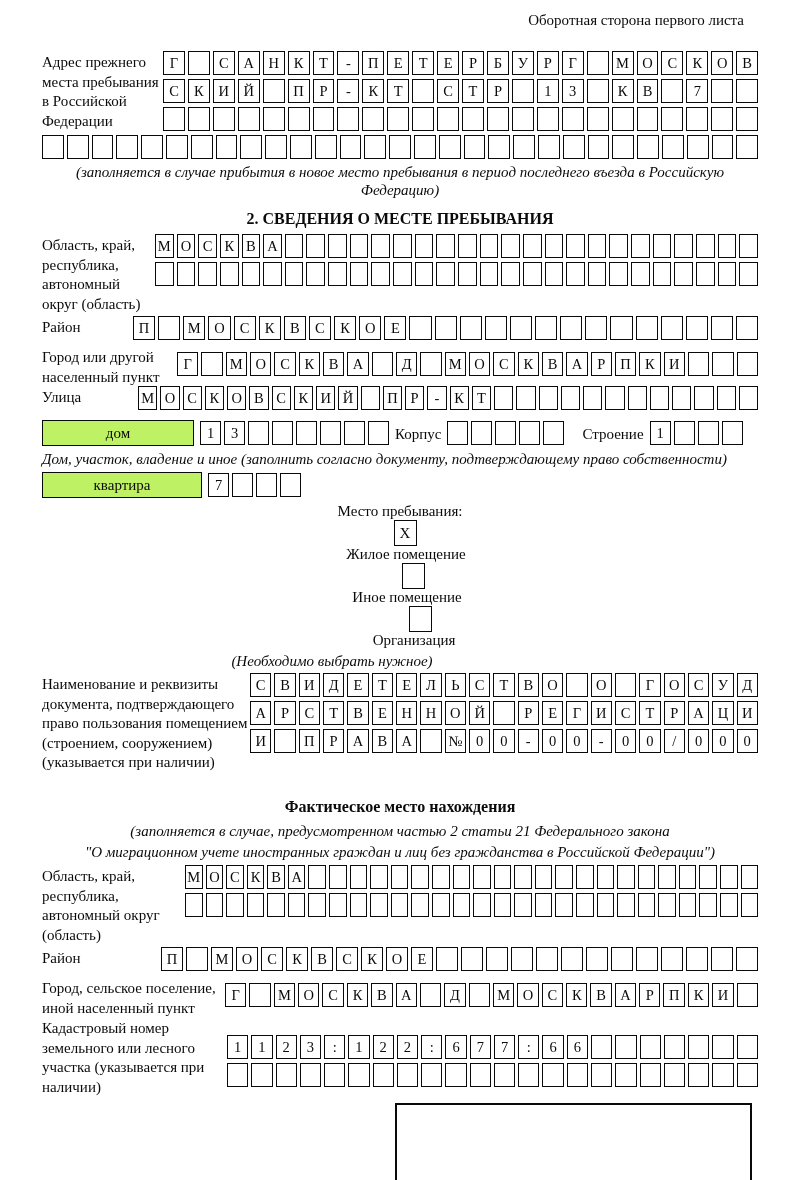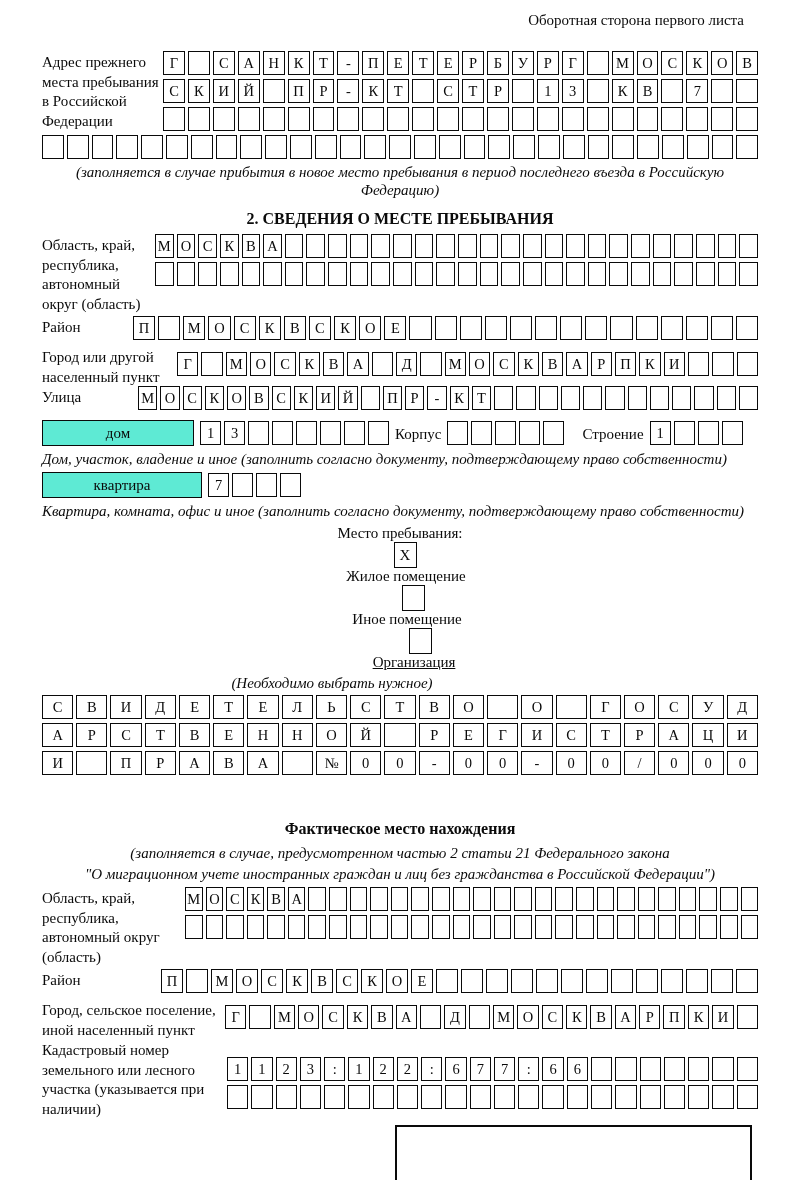--- a/index.html
+++ b/index.html
@@ -20,21 +20,21 @@
     display:flex; align-items:center; justify-content:center;
     font-size:14.5px; line-height:1; background:#fff;
   }
   .cell.fix { flex:none; width:21px; }
   .note { font-size:15px; text-align:center; margin:0 0 3px 0; line-height:18px;font-style:italic; }
   .note.left { text-align:left; }
   .h2 { font-weight:bold; text-align:center; font-size:16px; margin:11px 0 6px 0; }
 
   .widebox {
     border:1.7px solid #0a0a0a; height:26px; display:flex;
-    align-items:center; justify-content:center; font-size:15px; background:#5eead4;
+    align-items:center; justify-content:center; font-size:15px; background:#bef264;
   }
   .inlinelabel { font-size:15px; padding:3px 6px 0 6px; flex:none; }
   .chk {
     flex:none; width:23px; height:26px; border:1.6px solid #0a0a0a;
     display:flex; align-items:center; justify-content:center; font-size:15px; background:#fff;
   }
   .stay-row { display:flex; align-items:center; font-size:15px; margin-top:5px;flex-direction:column; }
   .stamp-box { width:357px; height:176px; border:2px solid #0a0a0a; margin-left:353px; margin-top:6px; background:#fff; }
   .caption { width:410px; margin-left:327px; text-align:center; font-size:13.8px; line-height:19px; margin-top:6px; }
 
@@ -364,34 +364,34 @@
 
   <div style="display:flex; align-items:center; margin:4px 0 4px 0;">
     <div class="widebox" style="width:160px;">квартира</div>
     <div class="cellrow" style="flex:none; margin:0 0 0 6px;">
         <span class="cell fix">7</span>
         <span class="cell fix"></span>
         <span class="cell fix"></span>
         <span class="cell fix"></span>
       </div>
   </div>
-  <div class="note left">Квартира, комната, офис и иное (заполнить согласно документу, подтверждающему право собственности)</div>
 
   <div class="stay-row">
     <span>Место пребывания:</span>
     <span class="chk" style="margin-left:10px;">X</span>
     <span style="margin-left:12px;">Жилое помещение</span>
     <span class="chk" style="margin-left:26px;"></span>
     <span style="margin-left:14px;">Иное помещение</span>
     <span class="chk" style="margin-left:40px;"></span>
-    <span style="margin-left:28px;text-decoration:underline;">Организация</span>
+    <span style="margin-left:28px;">Организация</span>
   </div>
   <div class="note" style="width:580px; margin-top:3px;">(Необходимо выбрать нужное)</div>
 
   <div class="frow" style="height:114px;">
+    <div class="label" style="width:208px;">Наименование и реквизиты документа, подтверждающего право пользования помещением (строением, сооружением) (указывается при наличии)</div>
     <div class="rows">
       <div class="cellrow">
           <span class="cell">С</span>
           <span class="cell">В</span>
           <span class="cell">И</span>
           <span class="cell">Д</span>
           <span class="cell">Е</span>
           <span class="cell">Т</span>
           <span class="cell">Е</span>
           <span class="cell">Л</span>

